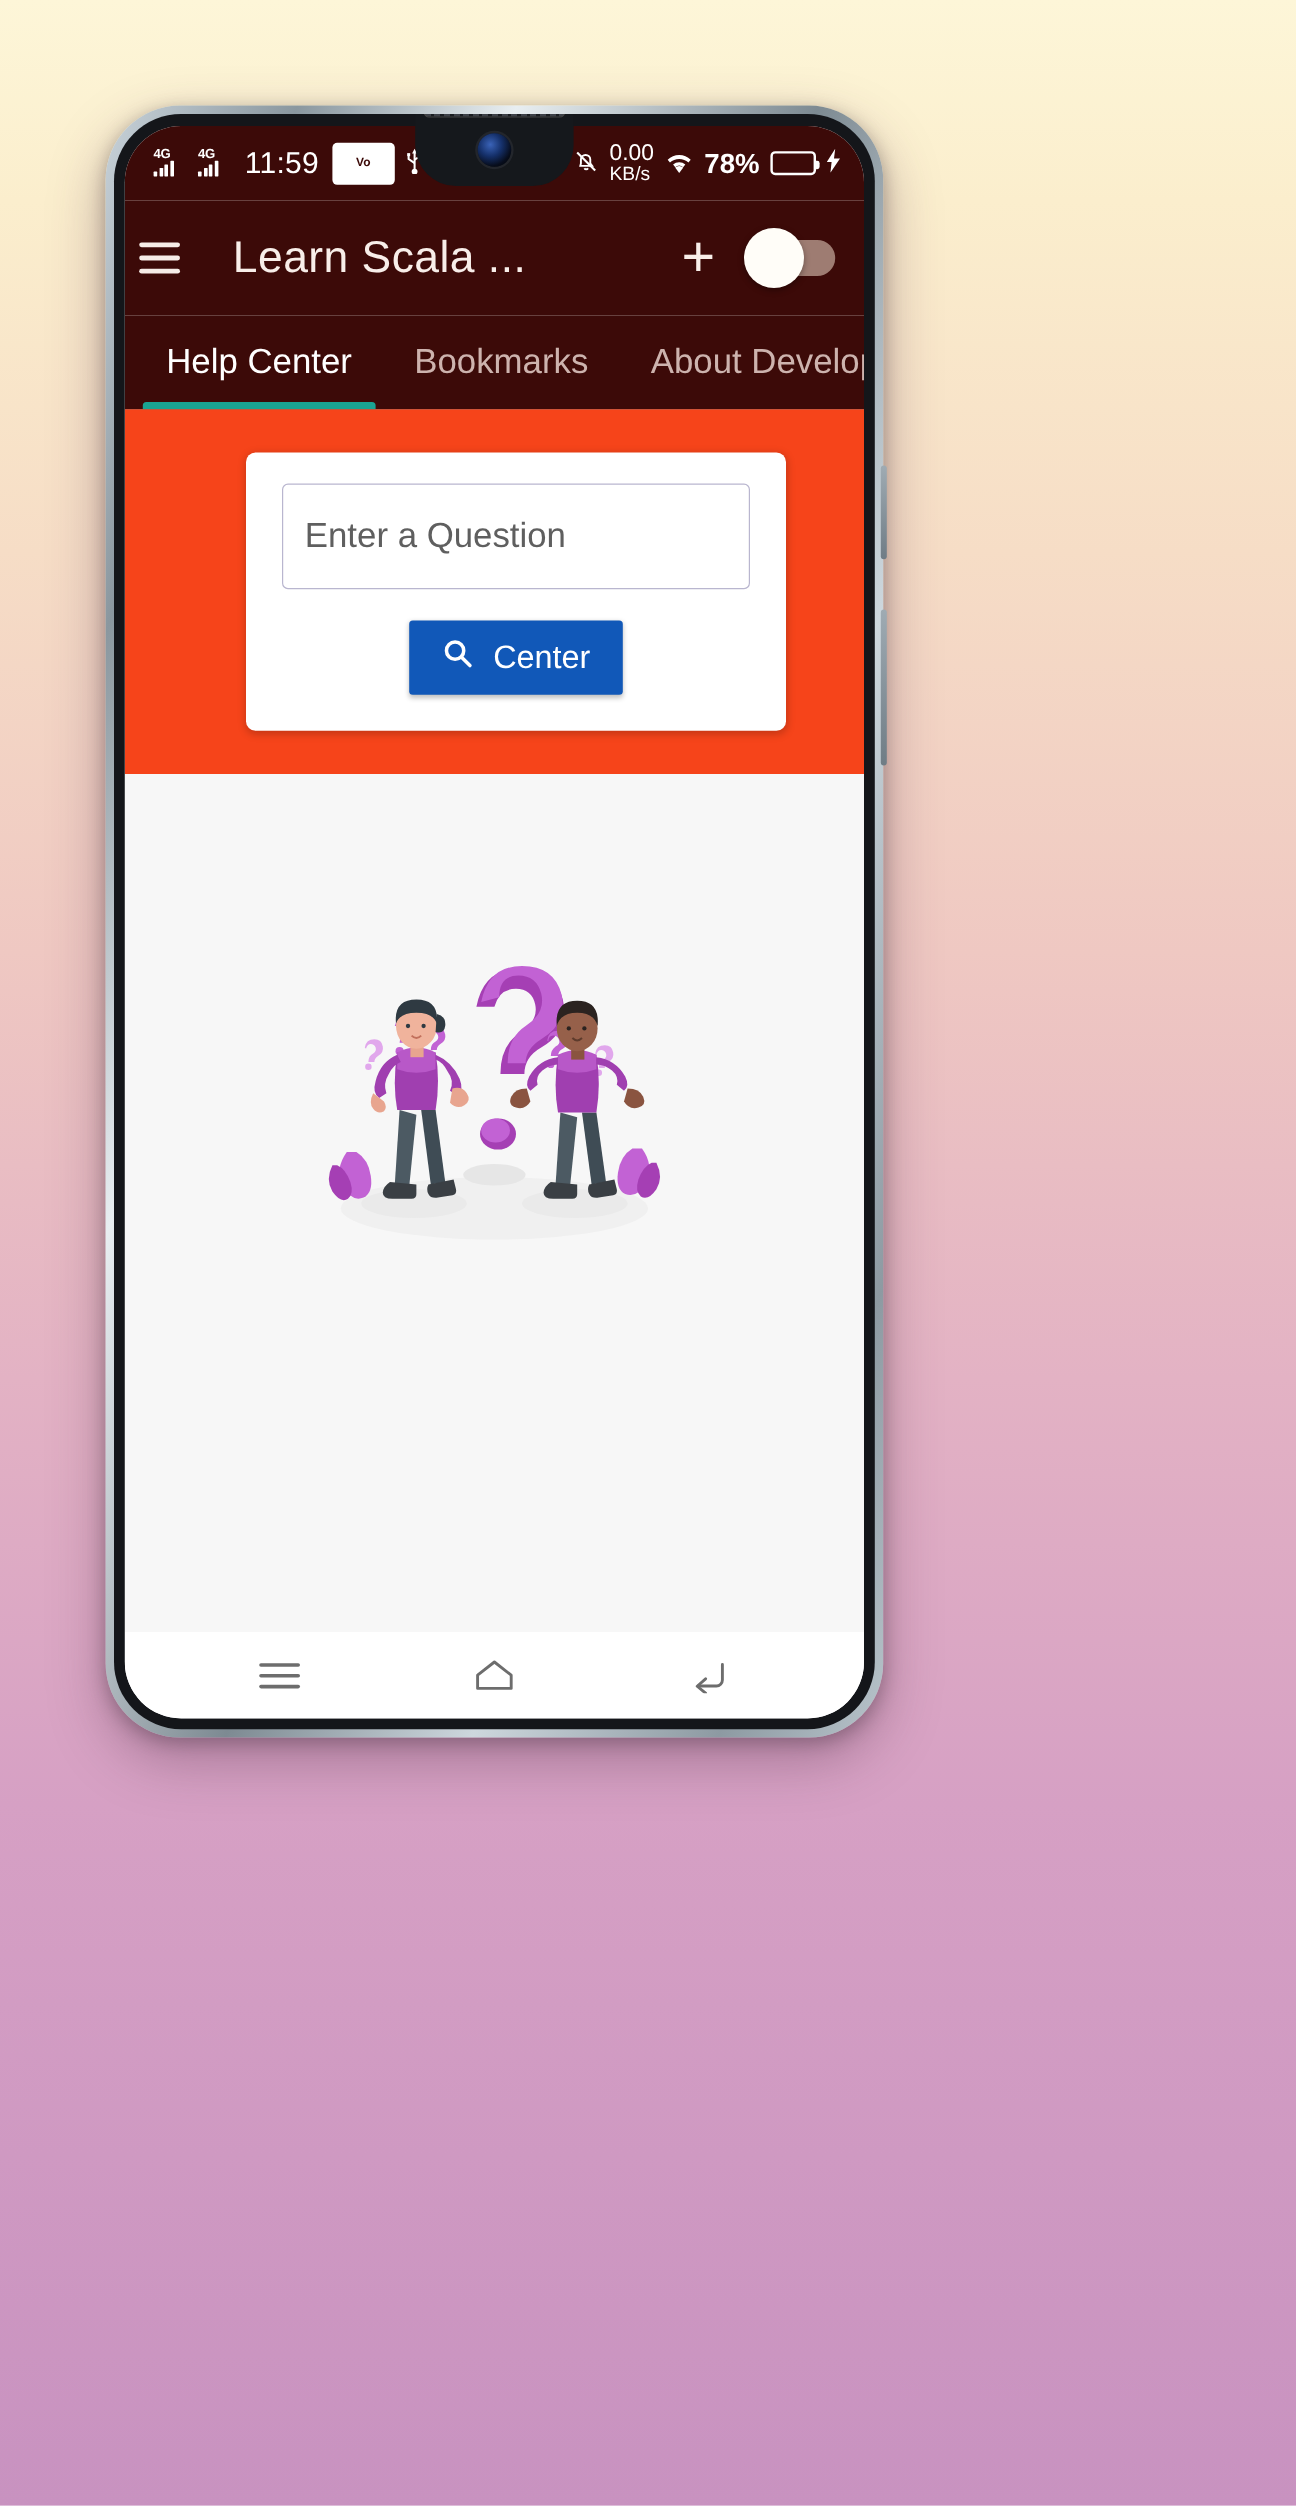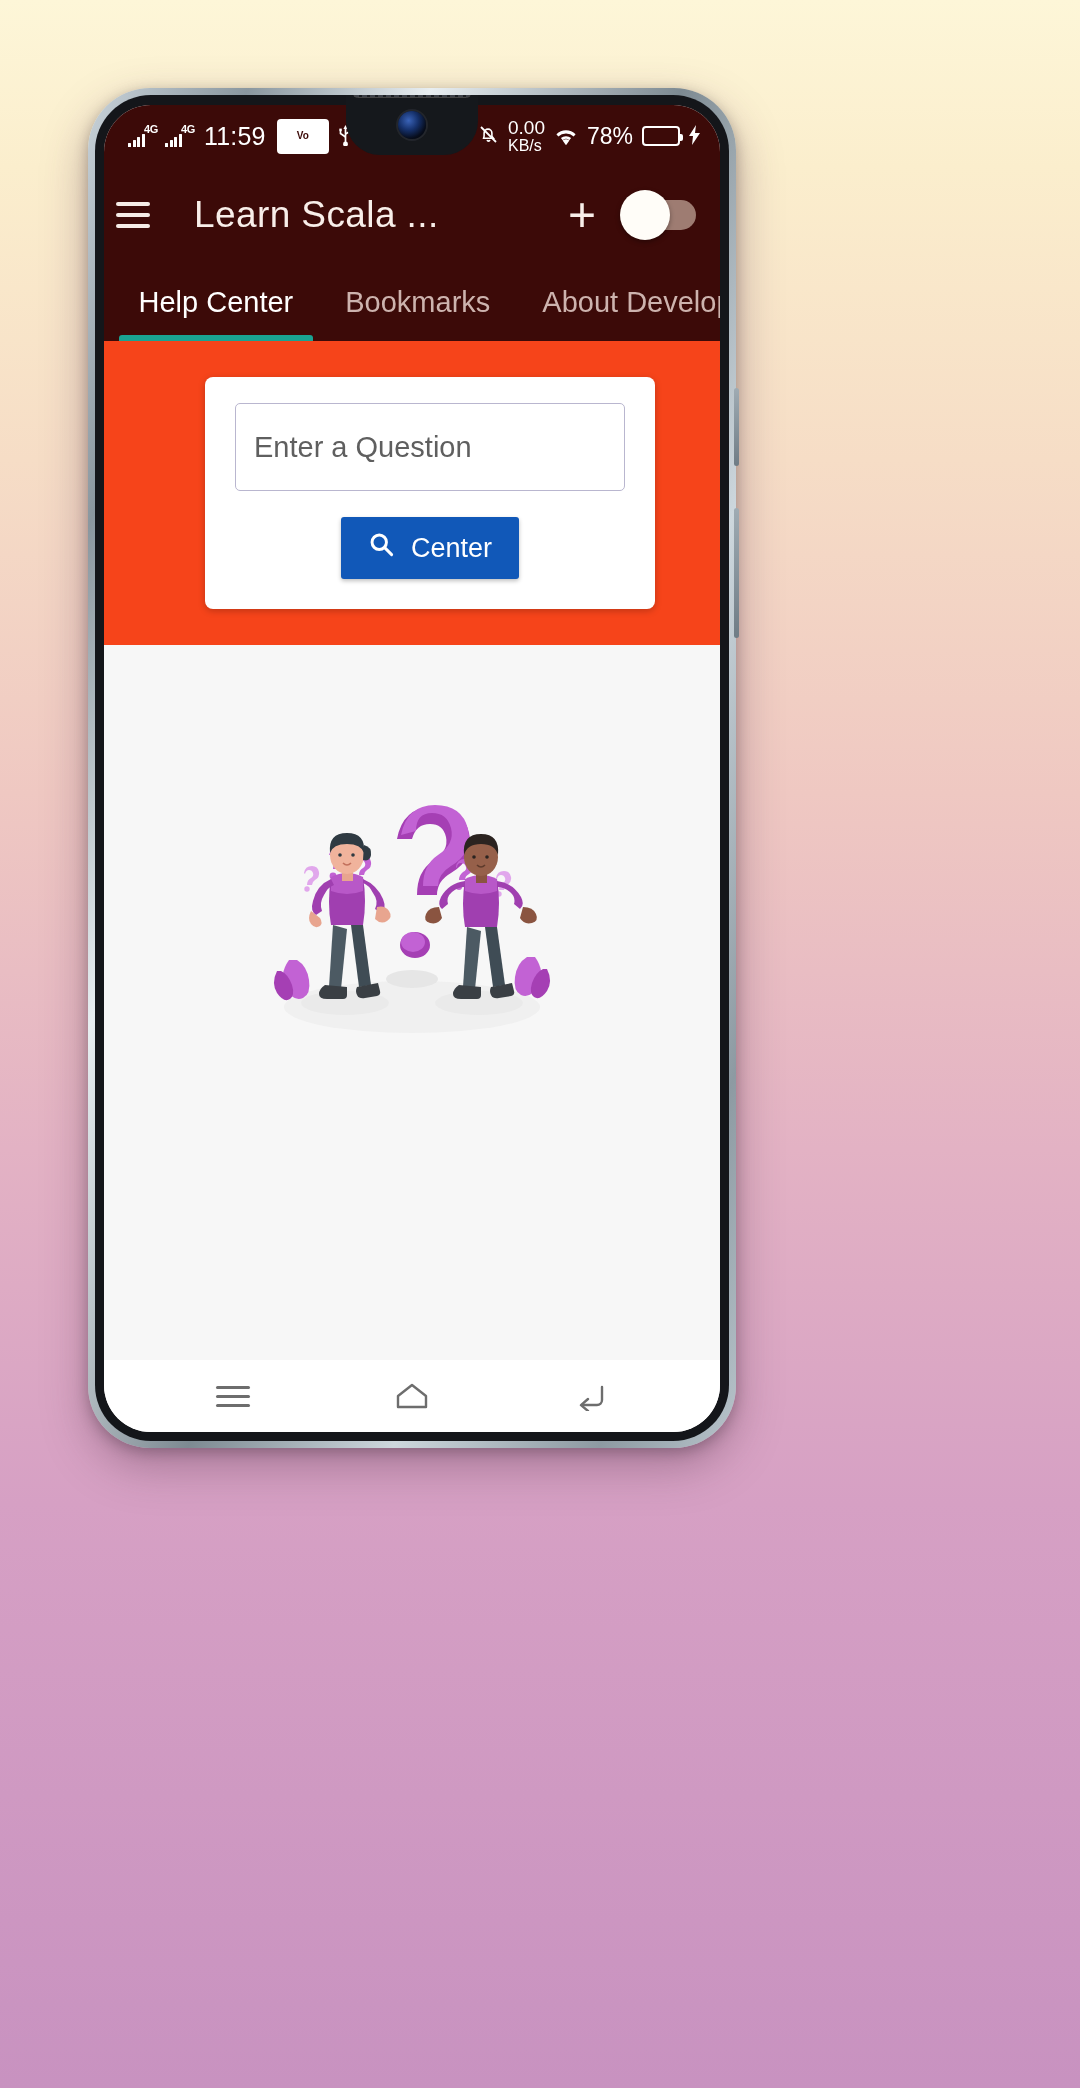--- a/index.html
+++ b/index.html
@@ -85,32 +85,32 @@
     color: #fff; font-size: 21px;
     position: relative; z-index: 30;
   }
   #status-left { display: flex; align-items: center; gap: 9px; }
   #status-right { display: flex; align-items: center; gap: 9px; margin-left: auto; }
   .sig { display: flex; align-items: flex-end; position: relative; height: 22px; width: 28px; }
   .sig .bars { display: flex; align-items: flex-end; gap: 1.5px; height: 13px; }
   .sig .bars i { display: block; width: 3px; background: #fff; border-radius: .5px; }
   .sig .bars i:nth-child(1){height:4px} .sig .bars i:nth-child(2){height:7px}
   .sig .bars i:nth-child(3){height:10px} .sig .bars i:nth-child(4){height:13px}
-  .sig .g4 { position: absolute; top: -2px; left: 16px; font-size: 11px; font-weight: 700; letter-spacing: -.3px; }
+  .sig .g4 { position: absolute; top: -2px; left: 0; font-size: 11px; font-weight: 700; letter-spacing: -.3px; }
   #status-time { font-size: 25px; font-weight: 500; letter-spacing: .2px; margin: 4px 2px; }
   .volte-box {
     background: #fff; color: #3c0a08; font-size: 10px; font-weight: 700;
     border-radius: 4px; padding: 2px 20px; line-height: 1;
     display: flex; align-items: center; height: 35px;
   }
   .glyph { font-size: 20px; line-height: 1; display: inline-block; }
   #net-speed { font-size: 19px; line-height: 1.02; text-align: left; }
   #net-speed .unit { font-size: 16px; display: block; }
   .wifi-icon { width: 24px; height: 18px; position: relative; }
-  #battery-pct { font-size: 23px; font-weight: 400; text-align: center; }
+  #battery-pct { font-size: 23px; font-weight: 700; text-align: center; }
   .battery-shell {
     width: 38px; height: 20px; border: 2px solid #fff; border-radius: 4px;
     padding: 2px; position: relative;
   }
   .battery-shell::after {
     content: ""; position: absolute; right: -5px; top: 6px;
     width: 3px; height: 7px; background: #fff; border-radius: 0 2px 2px 0;
   }
   .battery-fill { height: 100%; background: #fff; border-radius: 1px; }
 

